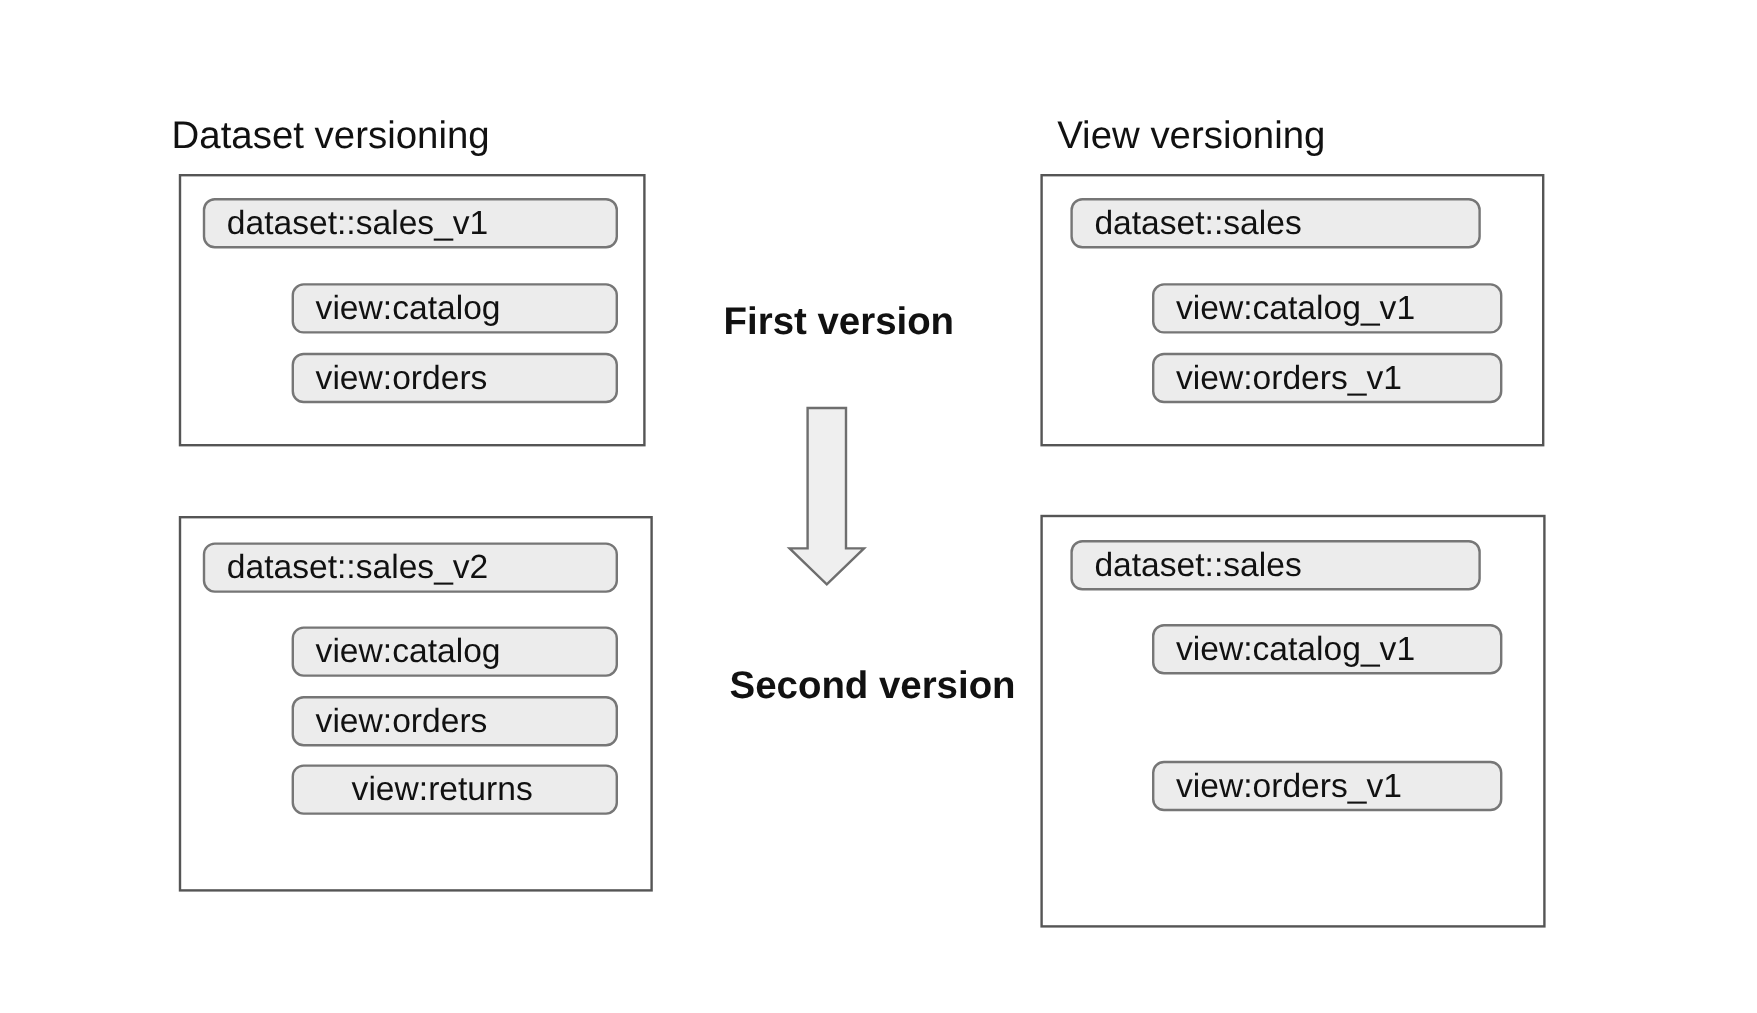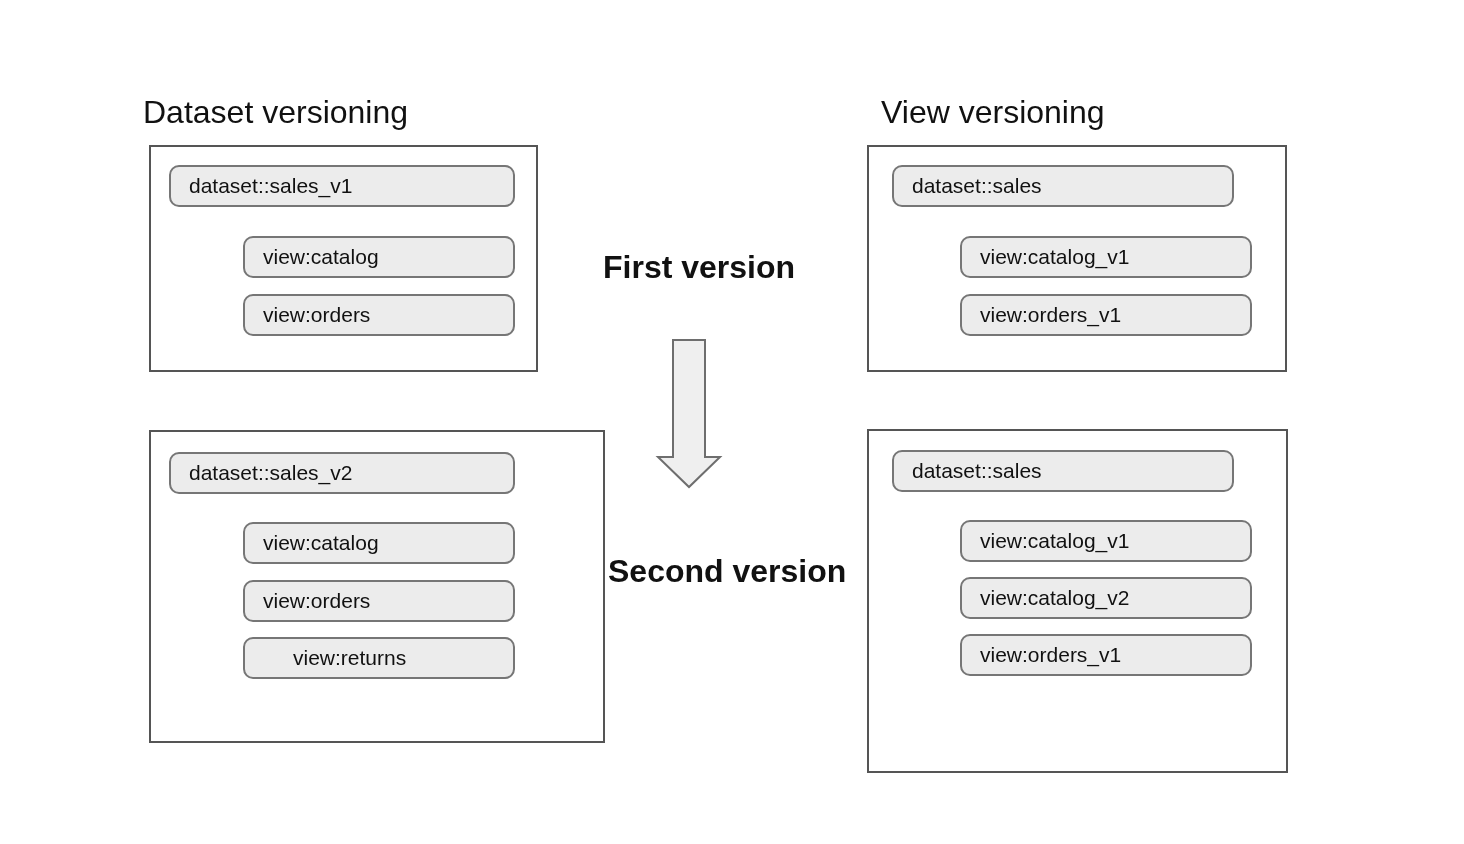--- a/index.html
+++ b/index.html
@@ -33,21 +33,21 @@
     background:var(--background);
     border:2px solid var(--box-border);
     box-sizing:border-box;
   }
   .pill{
     position:absolute;
     box-sizing:border-box;
     background:var(--pill-fill);
     border:2px solid var(--pill-border);
     border-radius:10px;
-    font-size:21px;
+    font-size:28px;
     display:flex;
     align-items:center;
     padding-left:18px;
     white-space:nowrap;
     color:var(--text);
   }
   .mid-label{
     position:absolute;
     font-size:32px;
     line-height:32px;
@@ -65,37 +65,36 @@
   <div class="diagram-title" style="left:143px;top:94px;">Dataset versioning</div>
 
   <div class="diagram-title" style="left:881px;top:94px;">View versioning</div>
 
   <div class="group-box" style="left:149px;top:145px;width:389px;height:227px;">
     <div class="pill" style="left:18px;top:18px;width:346px;height:42px;">dataset::sales_v1</div>
     <div class="pill" style="left:92px;top:89px;width:272px;height:42px;">view:catalog</div>
     <div class="pill" style="left:92px;top:147px;width:272px;height:42px;">view:orders</div>
   </div>
 
-  <div class="group-box" style="left:149px;top:430px;width:456px;height:313px;">
+  <div class="group-box" style="left:149px;top:430px;width:395px;height:313px;">
     <div class="pill" style="left:18px;top:20px;width:346px;height:42px;">dataset::sales_v2</div>
     <div class="pill" style="left:92px;top:90px;width:272px;height:42px;">view:catalog</div>
     <div class="pill" style="left:92px;top:148px;width:272px;height:42px;">view:orders</div>
     <div class="pill" style="left:92px;top:205px;width:272px;height:42px;padding-left:48px;">view:returns</div>
   </div>
 
   <div class="group-box" style="left:867px;top:145px;width:420px;height:227px;">
     <div class="pill" style="left:23px;top:18px;width:342px;height:42px;">dataset::sales</div>
     <div class="pill" style="left:91px;top:89px;width:292px;height:42px;">view:catalog_v1</div>
     <div class="pill" style="left:91px;top:147px;width:292px;height:42px;">view:orders_v1</div>
   </div>
 
   <div class="group-box" style="left:867px;top:429px;width:421px;height:344px;">
     <div class="pill" style="left:23px;top:19px;width:342px;height:42px;">dataset::sales</div>
     <div class="pill" style="left:91px;top:89px;width:292px;height:42px;">view:catalog_v1</div>
-    <div class="pill" style="left:91px;top:146px;width:292px;height:42px;">view:catalog_v2</div>
     <div class="pill" style="left:91px;top:203px;width:292px;height:42px;">view:orders_v1</div>
   </div>
 
   <div class="mid-label" style="left:603px;top:251px;">First version</div>
 
   <svg class="arrow-svg" style="left:650px;top:335px;" width="80" height="160" viewBox="0 0 80 160" xmlns="http://www.w3.org/2000/svg">
     <polygon points="23,5 55,5 55,122 70,122 39,152 8,122 23,122" style="fill:var(--arrow-fill);stroke:var(--arrow-border);stroke-width:2;stroke-linejoin:miter;"></polygon>
   </svg>
 
   <div class="mid-label" style="left:608px;top:555px;">Second version</div>

